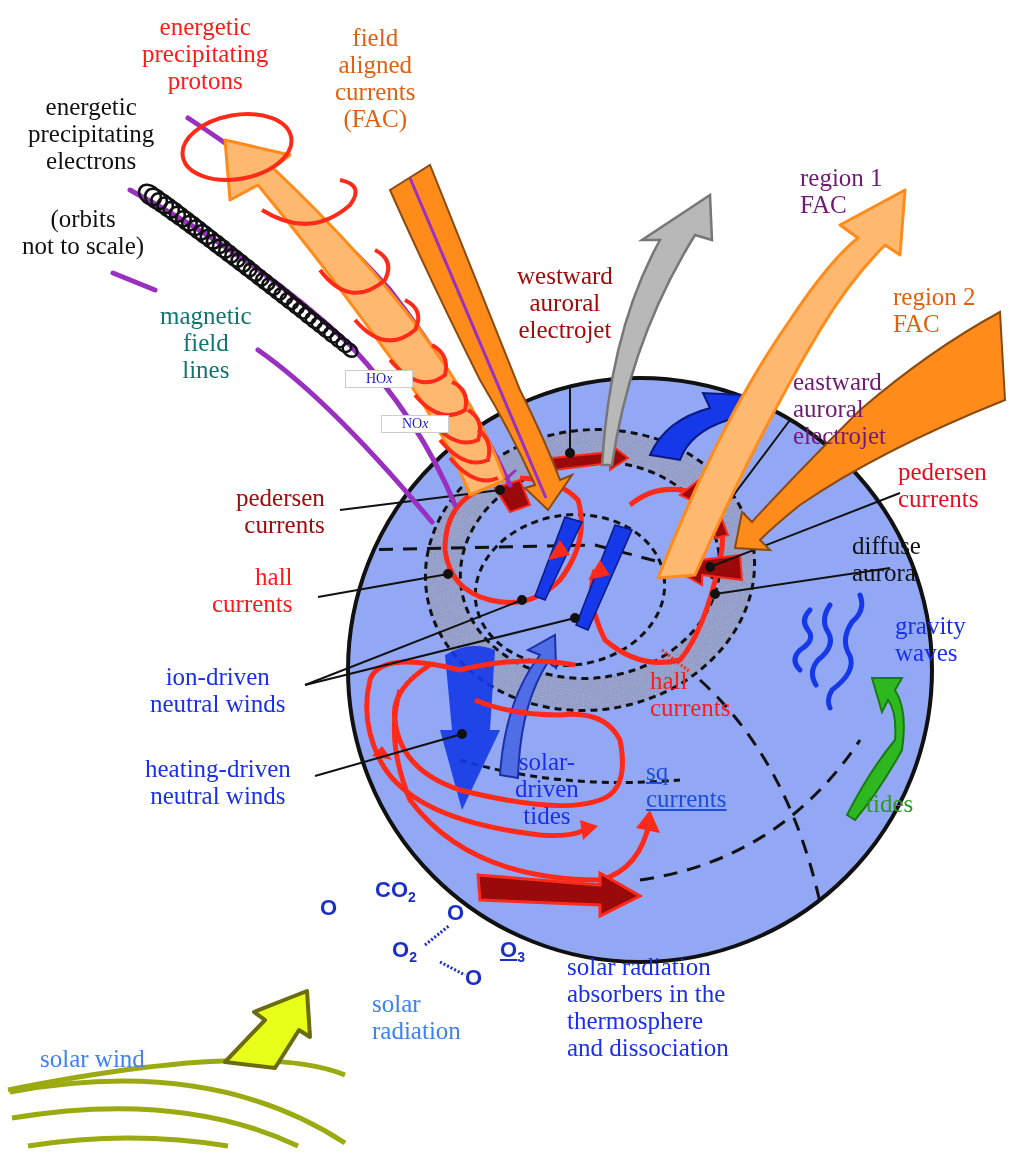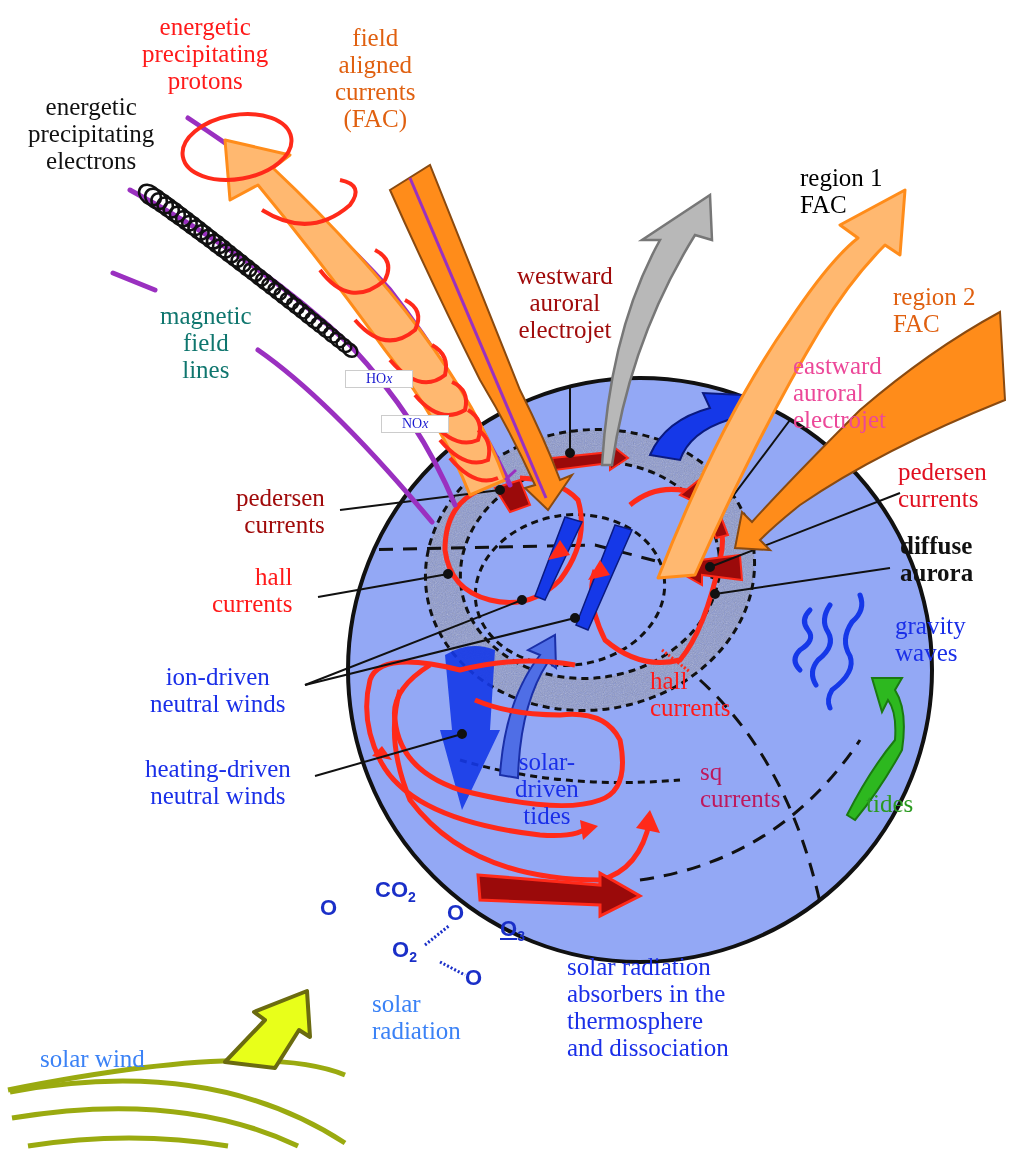--- a/index.html
+++ b/index.html
@@ -215,67 +215,69 @@
 
   
   <div class="chem-box" style="left:345px; top:370px;"><span>HO</span><i>x</i></div>
   <div class="chem-box" style="left:381px; top:415px;"><span>NO</span><i>x</i></div>
 
   
   <div class="mol" style="left:320px; top:895px;">O</div>
   <div class="mol" style="left:375px; top:877px;"><span>CO</span><sub>2</sub></div>
   <div class="mol" style="left:447px; top:900px;">O</div>
   <div class="mol" style="left:392px; top:937px;"><span>O</span><sub>2</sub></div>
-  <div class="mol" style="left:500px; top:916px;text-decoration:underline;"><span>O</span><sub>3</sub></div>
+  <div class="mol" style="left:500px; top:937px;text-decoration:underline;"><span>O</span><sub>3</sub></div>
   <div class="mol" style="left:465px; top:965px;">O</div>
 
   
   <div class="lbl c" style="left:142px; top:13px; color:#ff1a1a;">energetic
 precipitating
 protons</div>
   <div class="lbl c" style="left:335px; top:24px; color:#e06010;">field
 aligned
 currents
 (FAC)</div>
   <div class="lbl c" style="left:28px; top:93px; color:#111;">energetic
 precipitating
 electrons</div>
+  <div class="lbl c" style="left:22px; top:205px; color:#111;">(orbits
+not to scale)</div>
   <div class="lbl c" style="left:160px; top:302px; color:#0f766e;">magnetic
 field
 lines</div>
-  <div class="lbl l" style="left:800px; top:164px; color:#000000;">region 1
+  <div class="lbl l" style="left:800px; top:164px; color:#701a75;">region 1
 FAC</div>
   <div class="lbl l" style="left:893px; top:283px; color:#e06010;">region 2
 FAC</div>
   <div class="lbl c" style="left:517px; top:262px; color:#a00a0a;">westward
 auroral
 electrojet</div>
-  <div class="lbl l" style="left:793px; top:352px; color:#ec4899;">eastward
+  <div class="lbl l" style="left:793px; top:368px; color:#701a75;">eastward
 auroral
 electrojet</div>
   <div class="lbl r" style="left:236px; top:484px; color:#a00a0a;">pedersen
 currents</div>
   <div class="lbl l" style="left:898px; top:458px; color:#e01020;">pedersen
 currents</div>
-  <div class="lbl l" style="left:900px; top:532px; color:#111;font-weight:bold;">diffuse
+  <div class="lbl l" style="left:852px; top:532px; color:#111;">diffuse
 aurora</div>
   <div class="lbl r" style="left:212px; top:563px; color:#ff1a1a;">hall
 currents</div>
   <div class="lbl l" style="left:650px; top:667px; color:#ff1a1a;">hall
 currents</div>
   <div class="lbl l" style="left:895px; top:612px; color:#1a2fe8;">gravity
 waves</div>
   <div class="lbl c" style="left:150px; top:663px; color:#1a2fe8;text-align:center;">ion-driven
 neutral winds</div>
   <div class="lbl c" style="left:145px; top:755px; color:#1a2fe8;">heating-driven
 neutral winds</div>
   <div class="lbl c" style="left:515px; top:748px; color:#1a2fe8;">solar-
 driven
 tides</div>
-  <div class="lbl l" style="left:700px; top:758px; color:#be185d;">sq
+  <div class="lbl l" style="left:646px; top:758px; color:#1d4ed8;text-decoration:underline;">sq
 currents</div>
   <div class="lbl l" style="left:866px; top:790px; color:#2a9a1f;">tides</div>
   <div class="lbl l" style="left:372px; top:990px; color:#3b82f6;">solar
 radiation</div>
   <div class="lbl l" style="left:40px; top:1045px; color:#3b82f6;">solar wind</div>
   <div class="lbl l" style="left:567px; top:953px; color:#1a2fe8;">solar radiation
 absorbers in the
 thermosphere
 and dissociation</div>
 </div>

